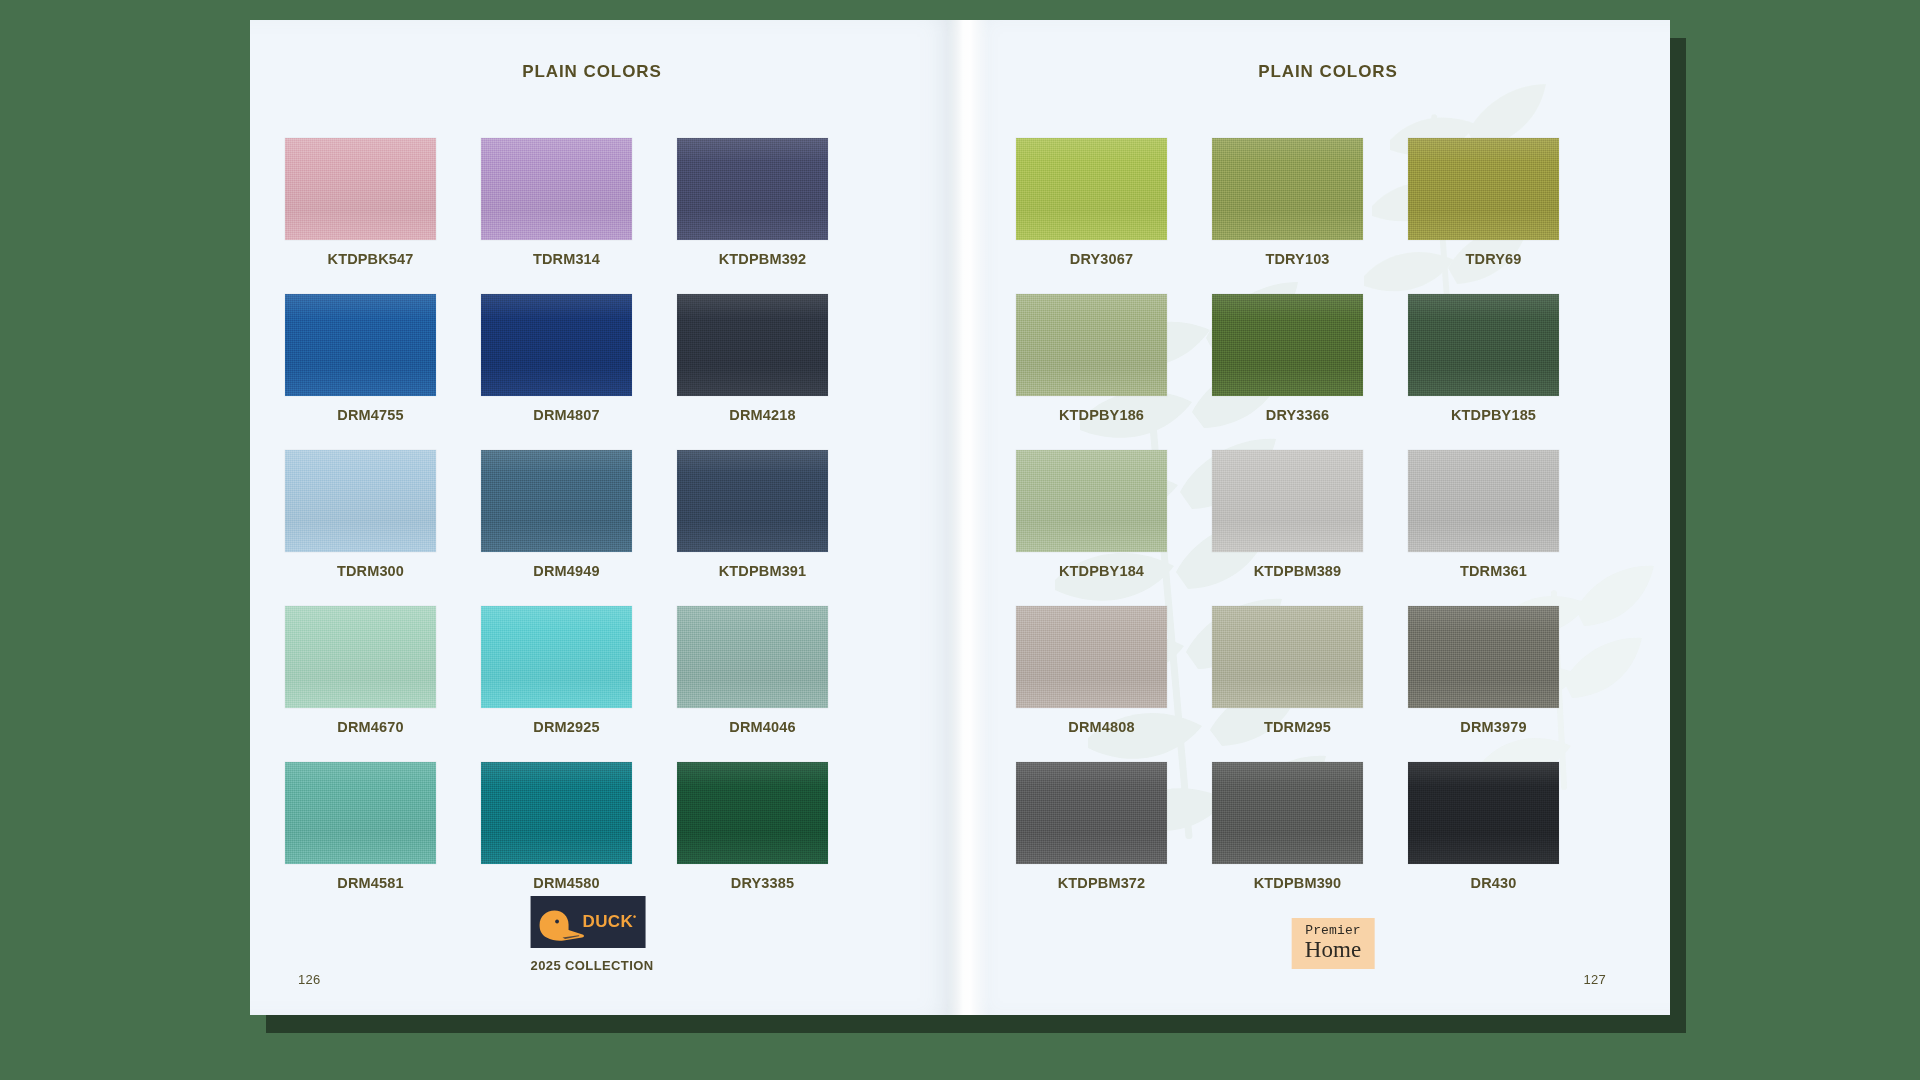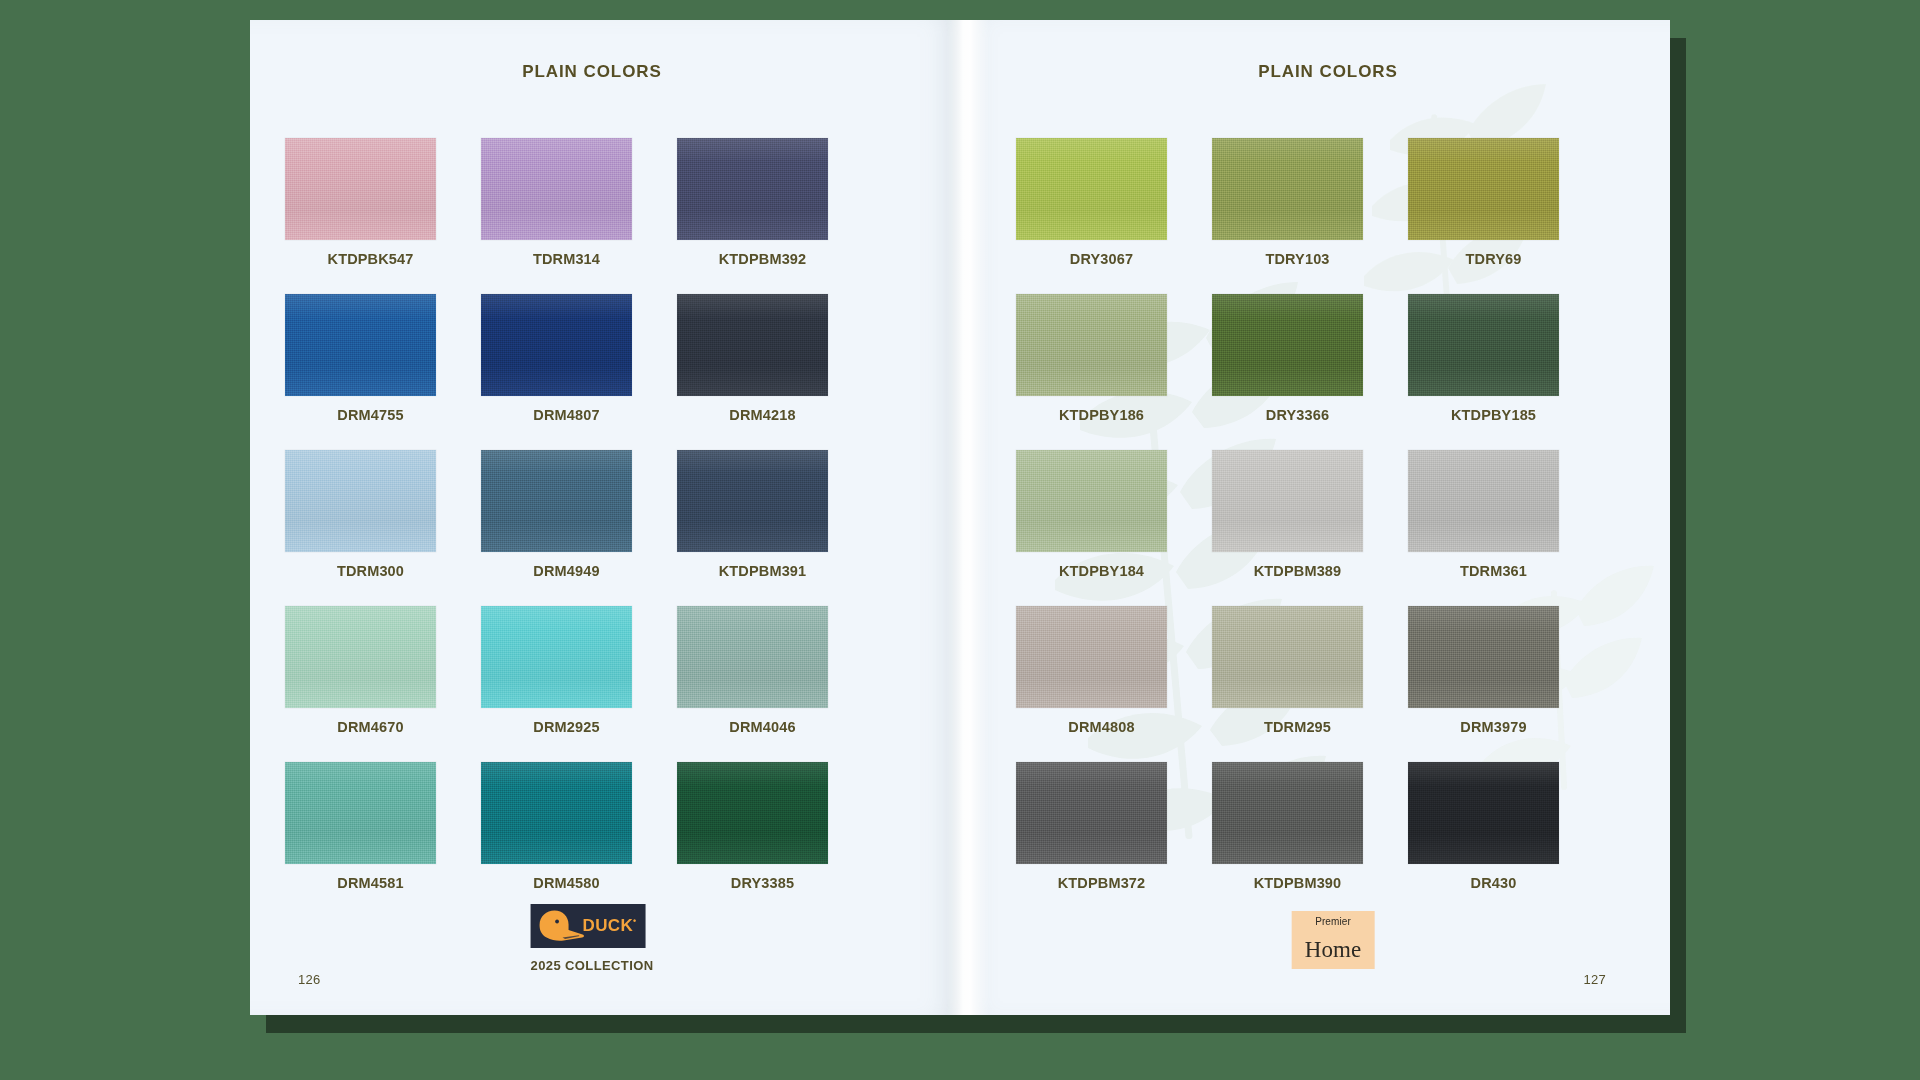--- a/index.html
+++ b/index.html
@@ -112,21 +112,21 @@
   .page.left  .pagenum { left: 48px; }
   .page.right .pagenum { right: 64px; }
 
   .brand-duck {
     position: absolute; bottom: 42px; left: 50%;
     transform: translateX(-50%);
     margin-left: -13px;
     text-align: center;
   }
   .duck-badge {
-    width: 115px; height: 44px;
+    width: 115px; height: 52px;
     background: #242b3d;
     display: flex; align-items: center; justify-content: flex-end;
     padding-right: 9px;
     position: relative; overflow: hidden; padding-left: 8px;
   }
   .duck-head {
     position: absolute; left: 2px; bottom: 3px;
     width: 56px; height: 36px;
   }
   .duck-word {
@@ -143,26 +143,26 @@
   .brand-premier {
     position: absolute; bottom: 46px; left: 50%;
     transform: translateX(-50%);
     margin-left: 18px;
     background: #f8d3a8;
     padding: 6px 13px 8px 13px;
     text-align: center;
     line-height: 1;
   }
   .premier-1 {
-    font-family: Liberation Sans, sans-serif;
-    font-size: 10px; color: #2d2a24; letter-spacing: .01em;
+    font-family: Liberation Mono, monospace;
+    font-size: 13px; color: #2d2a24; letter-spacing: .01em;
   }
   .premier-2 {
     font-family: "Liberation Serif", serif;
-    font-size: 23px; color: #2d2a24; margin-top: 11px; letter-spacing: .005em;
+    font-size: 23px; color: #2d2a24; margin-top: 1px; letter-spacing: .005em;
   }
 </style>
 </head>
 <body>
 
 <div id="stage">
   <div class="book">
 
     <div class="page left">
 

